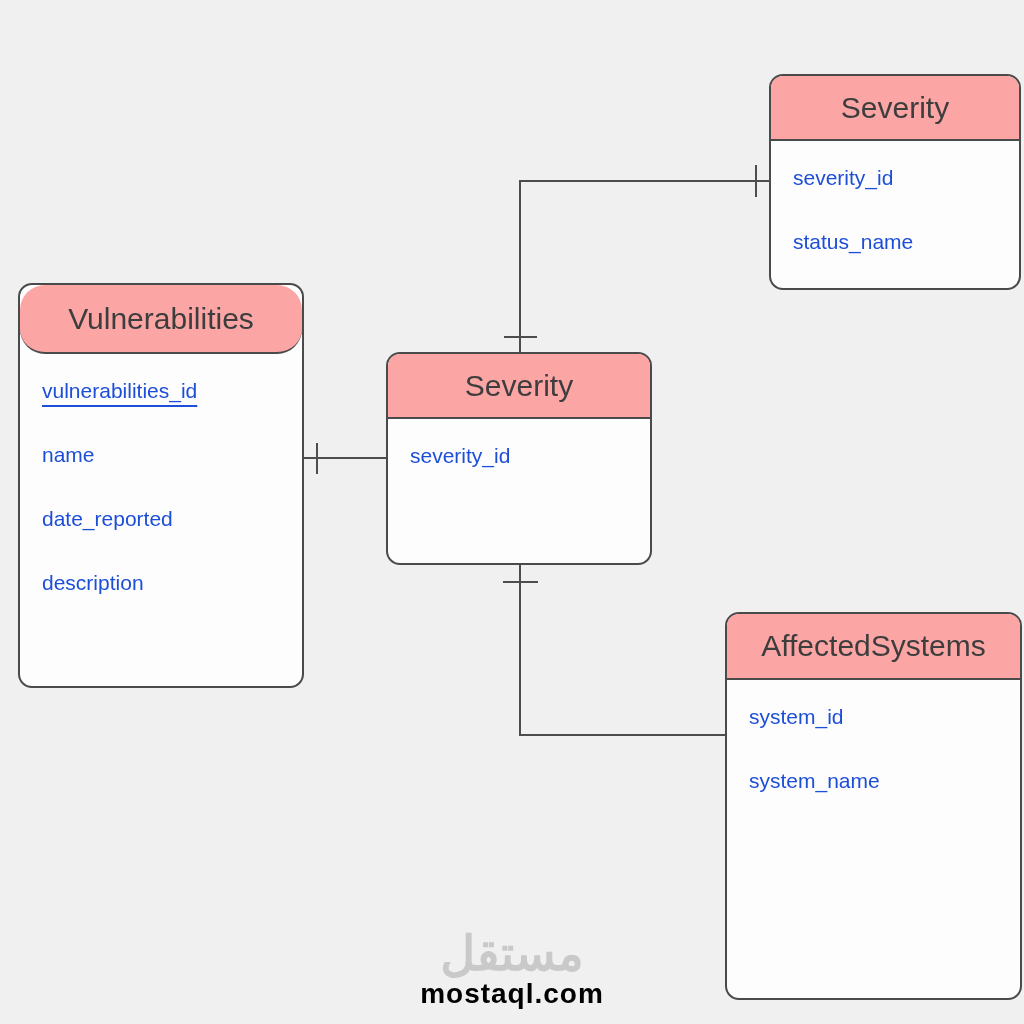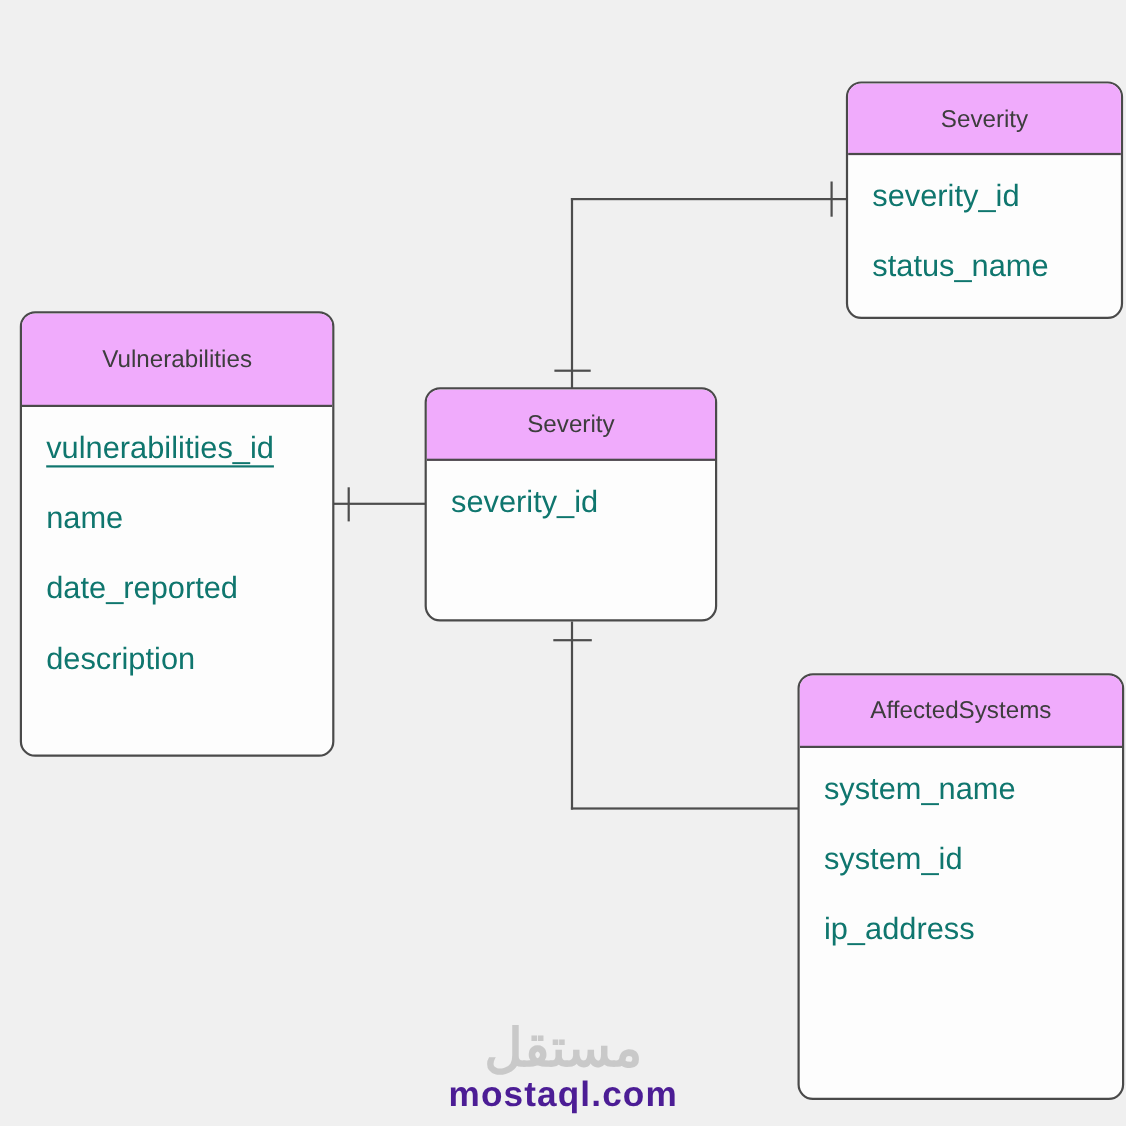--- a/index.html
+++ b/index.html
@@ -20,47 +20,47 @@
 
   
   .etable {
     position: absolute;
     background: #fdfdfd;
     border: 2px solid #4a4a4a;
     border-radius: 14px;
     overflow: hidden;
   }
   .etable .th {
-    background: #f0abfc;
+    background: #fca5a5;
     border-bottom: 2px solid #4a4a4a;
     display: flex;
     align-items: center;
     justify-content: center;
-    font-size: 22px;
+    font-size: 30px;
     color: #3d3d3d;
   }
   .etable .tb {
     padding: 5px 0 0 22px;
   }
   .etable .row {
     height: 64px;
     display: flex;
     align-items: center;
-    font-size: 28px;
-    color: #0f766e;
+    font-size: 21px;
+    color: #1d4ed8;
     white-space: nowrap;
   }
   .etable .row.pk {
     text-decoration: underline;
     text-underline-offset: 7px;
     text-decoration-thickness: 2px;
   }
 
   .t-vulnerabilities { left: 18px;  top: 283px; width: 286px; height: 405px; }
-  .t-vulnerabilities .th { height: 85px; }
+  .t-vulnerabilities .th { height: 69px; border-radius: 25px; }
 
   .t-severity-center { left: 386px; top: 352px; width: 266px; height: 213px; }
   .t-severity-center .th { height: 65px; }
 
   .t-severity-top    { left: 769px; top: 74px;  width: 252px; height: 216px; }
   .t-severity-top .th { height: 65px; }
 
   .t-affected        { left: 725px; top: 612px; width: 297px; height: 388px; }
   .t-affected .th { height: 66px; }
 
@@ -89,24 +89,24 @@
     user-select: none;
   }
   .wm-ar {
     font-size: 48px;
     line-height: 52px;
     color: #c9c9c9;
     font-weight: bold;
     font-family: Liberation Serif, serif;
   }
   .wm-en {
-    font-size: 32px;
+    font-size: 28px;
     line-height: 28px;
     letter-spacing: 1px;
-    color: #4c1d95;
+    color: #000000;
     font-weight: bold;
   }
 </style>
 </head>
 <body>
 
 <div class="canvas">
 
   <div class="seg c1-h"></div>
   <div class="seg c1-tick"></div>
@@ -141,23 +141,22 @@
     <div class="th">Severity</div>
     <div class="tb">
       <div class="row">severity_id</div>
       <div class="row">status_name</div>
     </div>
   </div>
 
   <div class="etable t-affected">
     <div class="th">AffectedSystems</div>
     <div class="tb">
+      <div class="row">system_id</div>
       <div class="row">system_name</div>
-      <div class="row">system_id</div>
-      <div class="row">ip_address</div>
     </div>
   </div>
 
   <div class="watermark">
     <div class="wm-ar">مستقل</div>
     <div class="wm-en">mostaql.com</div>
   </div>
 
 </div>
 

